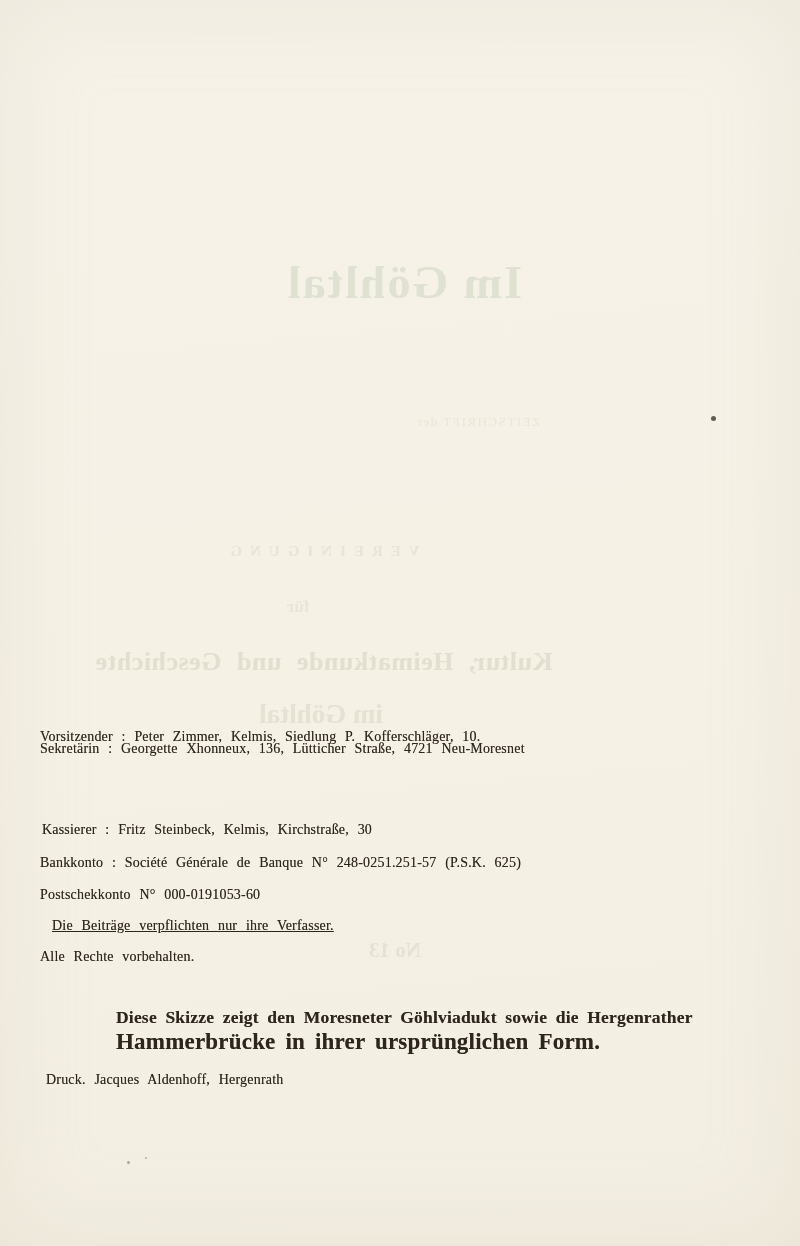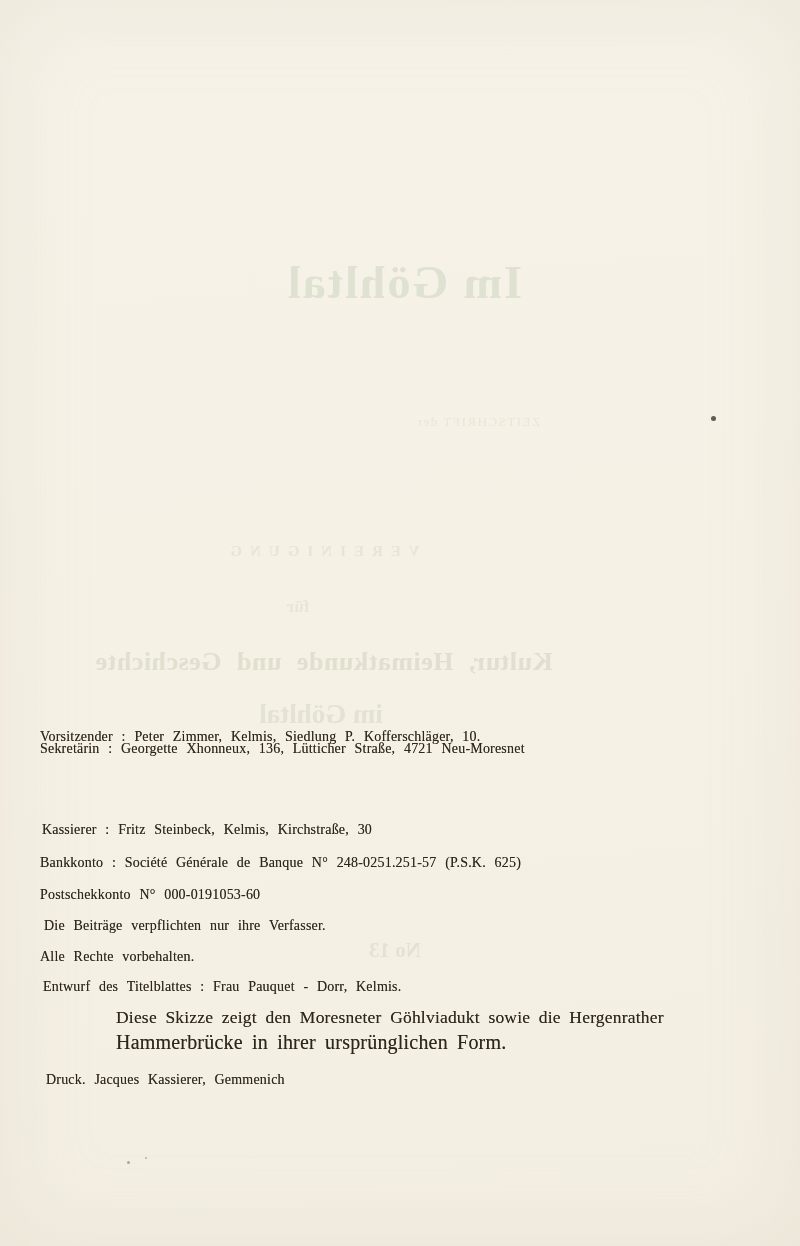--- a/index.html
+++ b/index.html
@@ -40,21 +40,21 @@
   .line{
     position:absolute;
     color:var(--ink);
     font-size:14px;
     line-height:22px;
     word-spacing:5px;
     letter-spacing:0.2px;
     white-space:nowrap;
     text-shadow:0 0 0.4px rgba(46,38,30,0.55);
   }
-  .note{font-weight:normal;}
+  .note{font-weight:bold;}
   
   .speck{position:absolute;border-radius:50%;}
   .speck-a{left:711px;top:416px;width:5px;height:5px;background:#45423c;opacity:0.85;}
   .speck-b{left:127px;top:1161px;width:3px;height:3px;background:#aaa79a;}
   .speck-c{left:145px;top:1157px;width:2px;height:2px;background:#b5b1a3;}
 </style>
 </head>
 <body>
 
 <div class="page">
@@ -65,25 +65,24 @@
   <div class="ghost ghost-fuer">für</div>
   <div class="ghost ghost-kultur">Kultur, Heimatkunde und Geschichte</div>
   <div class="ghost ghost-imgoehltal">im Göhltal</div>
   <div class="ghost ghost-issue">No 13</div>
 
   <div class="line" style="left:40px;top:726px;">Vorsitzender : Peter Zimmer, Kelmis, Siedlung P. Kofferschläger, 10.</div>
   <div class="line" style="left:40px;top:738px;">Sekretärin : Georgette Xhonneux, 136, Lütticher Straße, 4721 Neu-Moresnet</div>
   <div class="line" style="left:42px;top:819px;">Kassierer : Fritz Steinbeck, Kelmis, Kirchstraße, 30</div>
   <div class="line" style="left:40px;top:852px;">Bankkonto : Société Générale de Banque N° 248-0251.251-57 (P.S.K. 625)</div>
   <div class="line" style="left:40px;top:884px;">Postschekkonto N° 000-0191053-60</div>
-  <div class="line" style="left:44px;top:915px;">Die Beiträge verpflichten nur ihre Verfasser.</div>
+  <div class="line" style="left:52px;top:915px;text-decoration:underline;">Die Beiträge verpflichten nur ihre Verfasser.</div>
   <div class="line" style="left:40px;top:946px;font-family:Liberation Serif, serif;">Alle Rechte vorbehalten.</div>
-  <div class="line" style="left:43px;top:976px;">Entwurf des Titelblattes : Frau Pauquet - Dorr, Kelmis.</div>
 
   <div class="line note" style="left:116px;top:1006px;font-size:17.5px;word-spacing:4px;">Diese Skizze zeigt den Moresneter Göhlviadukt sowie die Hergenrather</div>
-  <div class="line note" style="left:116px;top:1031px;font-size:20px;word-spacing:4px;">Hammerbrücke in ihrer ursprünglichen Form.</div>
+  <div class="line note" style="left:116px;top:1031px;font-size:23px;word-spacing:4px;">Hammerbrücke in ihrer ursprünglichen Form.</div>
 
-  <div class="line" style="left:46px;top:1069px;">Druck. Jacques Kassierer, Gemmenich</div>
+  <div class="line" style="left:46px;top:1069px;">Druck. Jacques Aldenhoff, Hergenrath</div>
 
   <div class="speck speck-a"></div>
   <div class="speck speck-b"></div>
   <div class="speck speck-c"></div>
 </div>
 
 </body></html>

